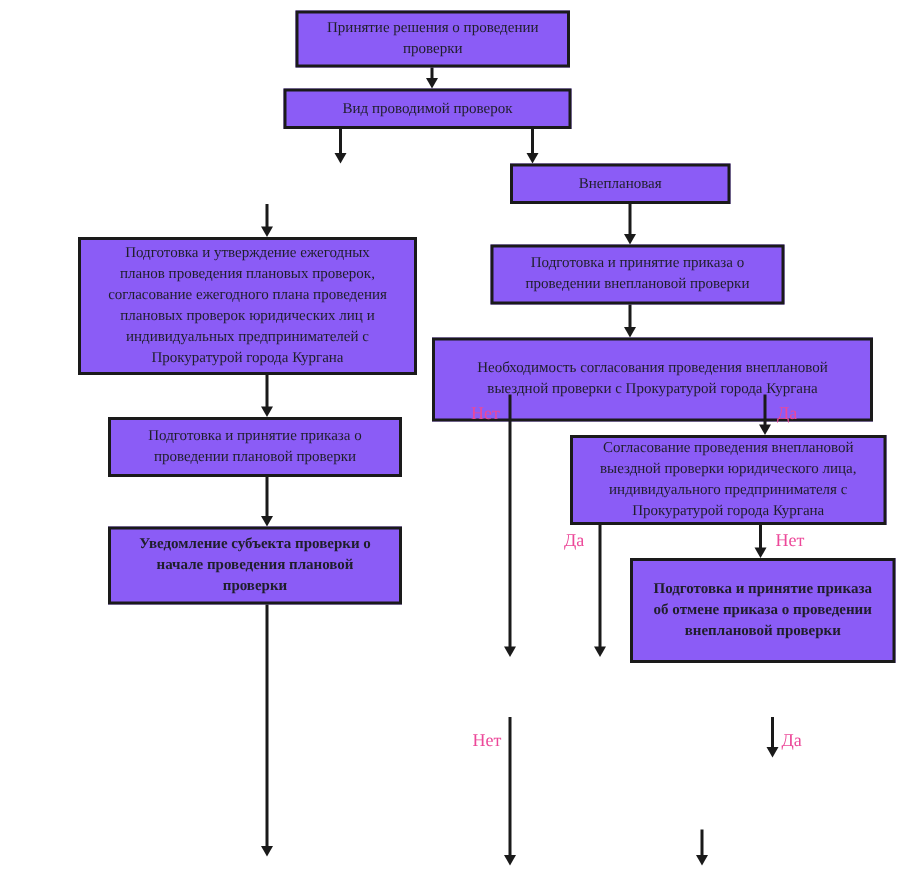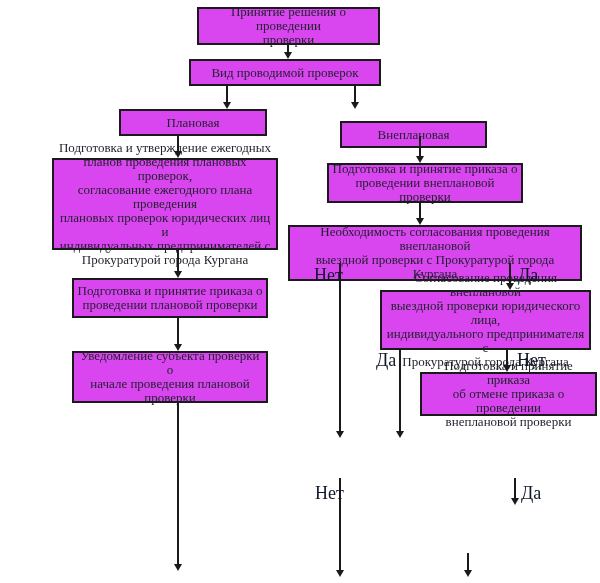--- a/index.html
+++ b/index.html
@@ -9,60 +9,60 @@
     height: 583px;
     background: #ffffff;
     font-family: "Liberation Serif", "DejaVu Serif", serif;
     color: #1f1f2b;
     overflow: hidden;
   }
   .box {
     position: absolute;
     box-sizing: border-box;
     border: 2px solid #1a1a1a;
-    background: #d946ef;
+    background: #8b5cf6;
     display: flex;
     align-items: center;
     justify-content: center;
     text-align: center;
-    font-size: 13px;
+    font-size: 10px;
     line-height: 14px;
     white-space: pre-line;
     padding: 1px 3px;
   }
   .vline {
     position: absolute;
     width: 1.5px;
     background: #1a1a1a;
   }
   .arrow {
     position: absolute;
     width: 0; height: 0;
     border-left: 4px solid transparent;
     border-right: 4px solid transparent;
     border-top: 7px solid #1a1a1a;
   }
   .lbl {
     position: absolute;
-    font-size: 18px;
+    font-size: 12px;
     line-height: 14px;
-    color: #0f172a;
+    color: #ec4899;
   }
   
   .b1  { left:197px; top:7px;   width:183px; height:38px; }
   .b2  { left:189px; top:59px;  width:192px; height:27px; }
   .b3  { left:119px; top:109px; width:148px; height:27px; }
-  .b4  { left:340px; top:121px; width:147px; height:27px; }
+  .b4  { left:340px; top:109px; width:147px; height:27px; }
   .b5  { left:52px;  top:158px; width:226px; height:92px; }
   .b6  { left:72px;  top:278px; width:196px; height:40px; }
-  .b7  { left:72px;  top:351px; width:196px; height:52px; }
+  .b7  { left:72px;  top:351px; width:196px; height:52px;font-weight:bold; }
   .b8  { left:327px; top:163px; width:196px; height:40px; }
   .b9  { left:288px; top:225px; width:294px; height:56px; }
   .b10 { left:380px; top:290px; width:211px; height:60px; }
-  .b11 { left:420px; top:372px; width:177px; height:44px; }
+  .b11 { left:420px; top:372px; width:177px; height:70px;font-weight:bold; }
   .b12 { left:305px; top:438px; width:250px; height:40px; }
   .b13 { left:355px; top:505px; width:233px; height:48px; }
   
   .a1l  { left:287px; top:45px;  height:8px; }   .a1a  { left:284px; top:52px; }
   .a2l  { left:226px; top:86px;  height:17px; }  .a2a  { left:223px; top:102px; }
   .a3l  { left:354px; top:86px;  height:17px; }  .a3a  { left:351px; top:102px; }
   .a4l  { left:177px; top:136px; height:16px; }  .a4a  { left:174px; top:151px; }
   .a5l  { left:177px; top:250px; height:22px; }  .a5a  { left:174px; top:271px; }
   .a6l  { left:177px; top:318px; height:27px; }  .a6a  { left:174px; top:344px; }
   .a7l  { left:177px; top:403px; height:162px; } .a7a  { left:174px; top:564px; }
@@ -84,21 +84,20 @@
   .lbl-yes3 { left:521px; top:486px; }
 </style>
 </head>
 <body>
 
 <div class="canvas">
 
   <div class="box b1">Принятие решения о проведении
 проверки</div>
   <div class="box b2">Вид проводимой проверок</div>
-  <div class="box b3">Плановая</div>
   <div class="box b4">Внеплановая</div>
   <div class="box b5">Подготовка и утверждение ежегодных
 планов проведения плановых проверок,
 согласование ежегодного плана проведения
 плановых проверок юридических лиц и
 индивидуальных предпринимателей с
 Прокуратурой города Кургана</div>
   <div class="box b6">Подготовка и принятие приказа о
 проведении плановой проверки</div>
   <div class="box b7">Уведомление субъекта проверки о

